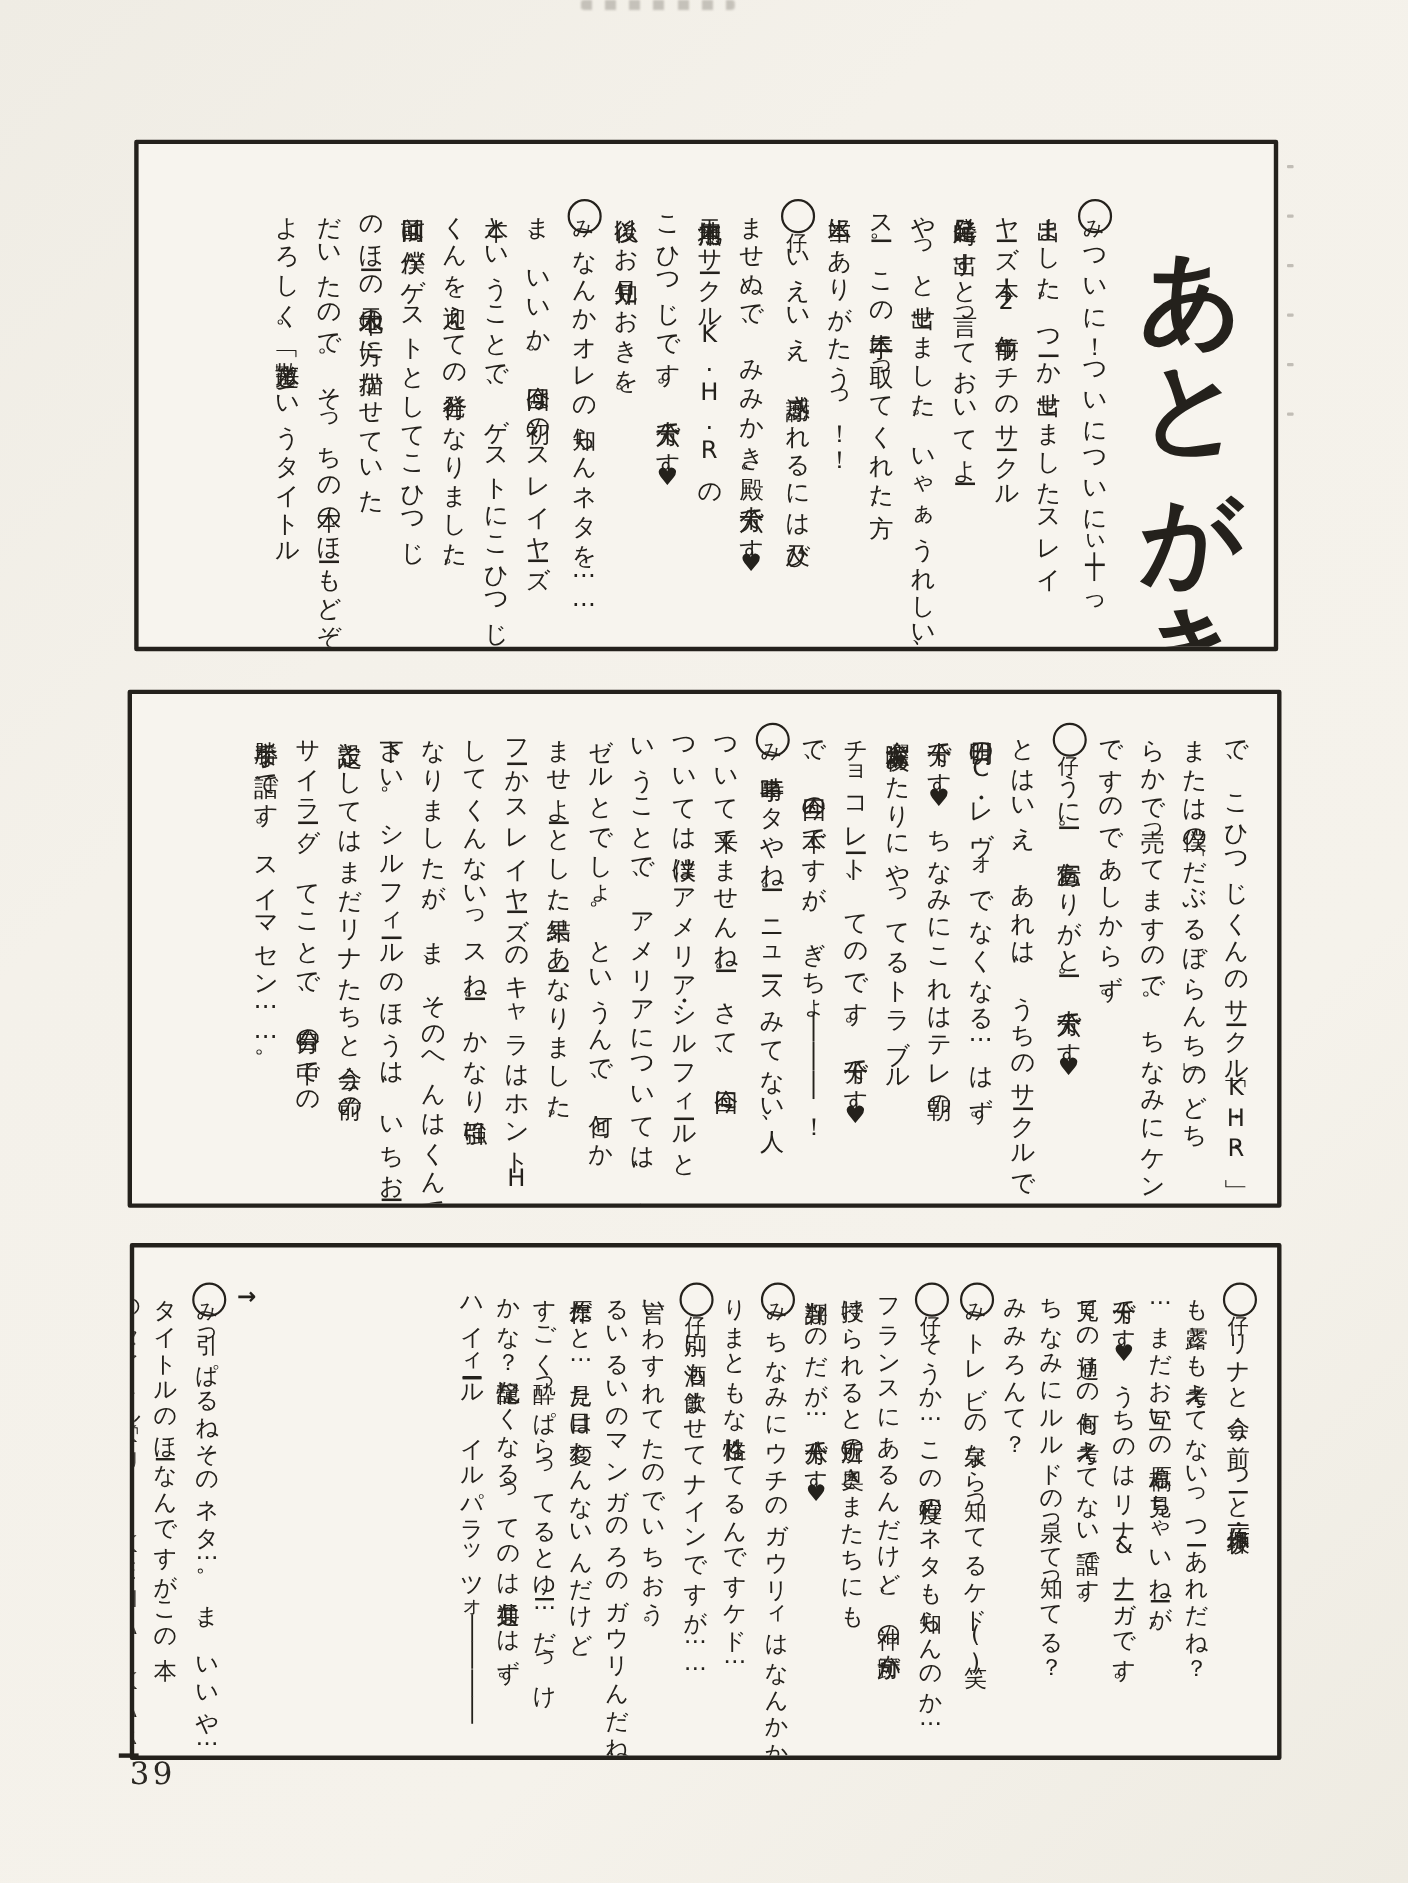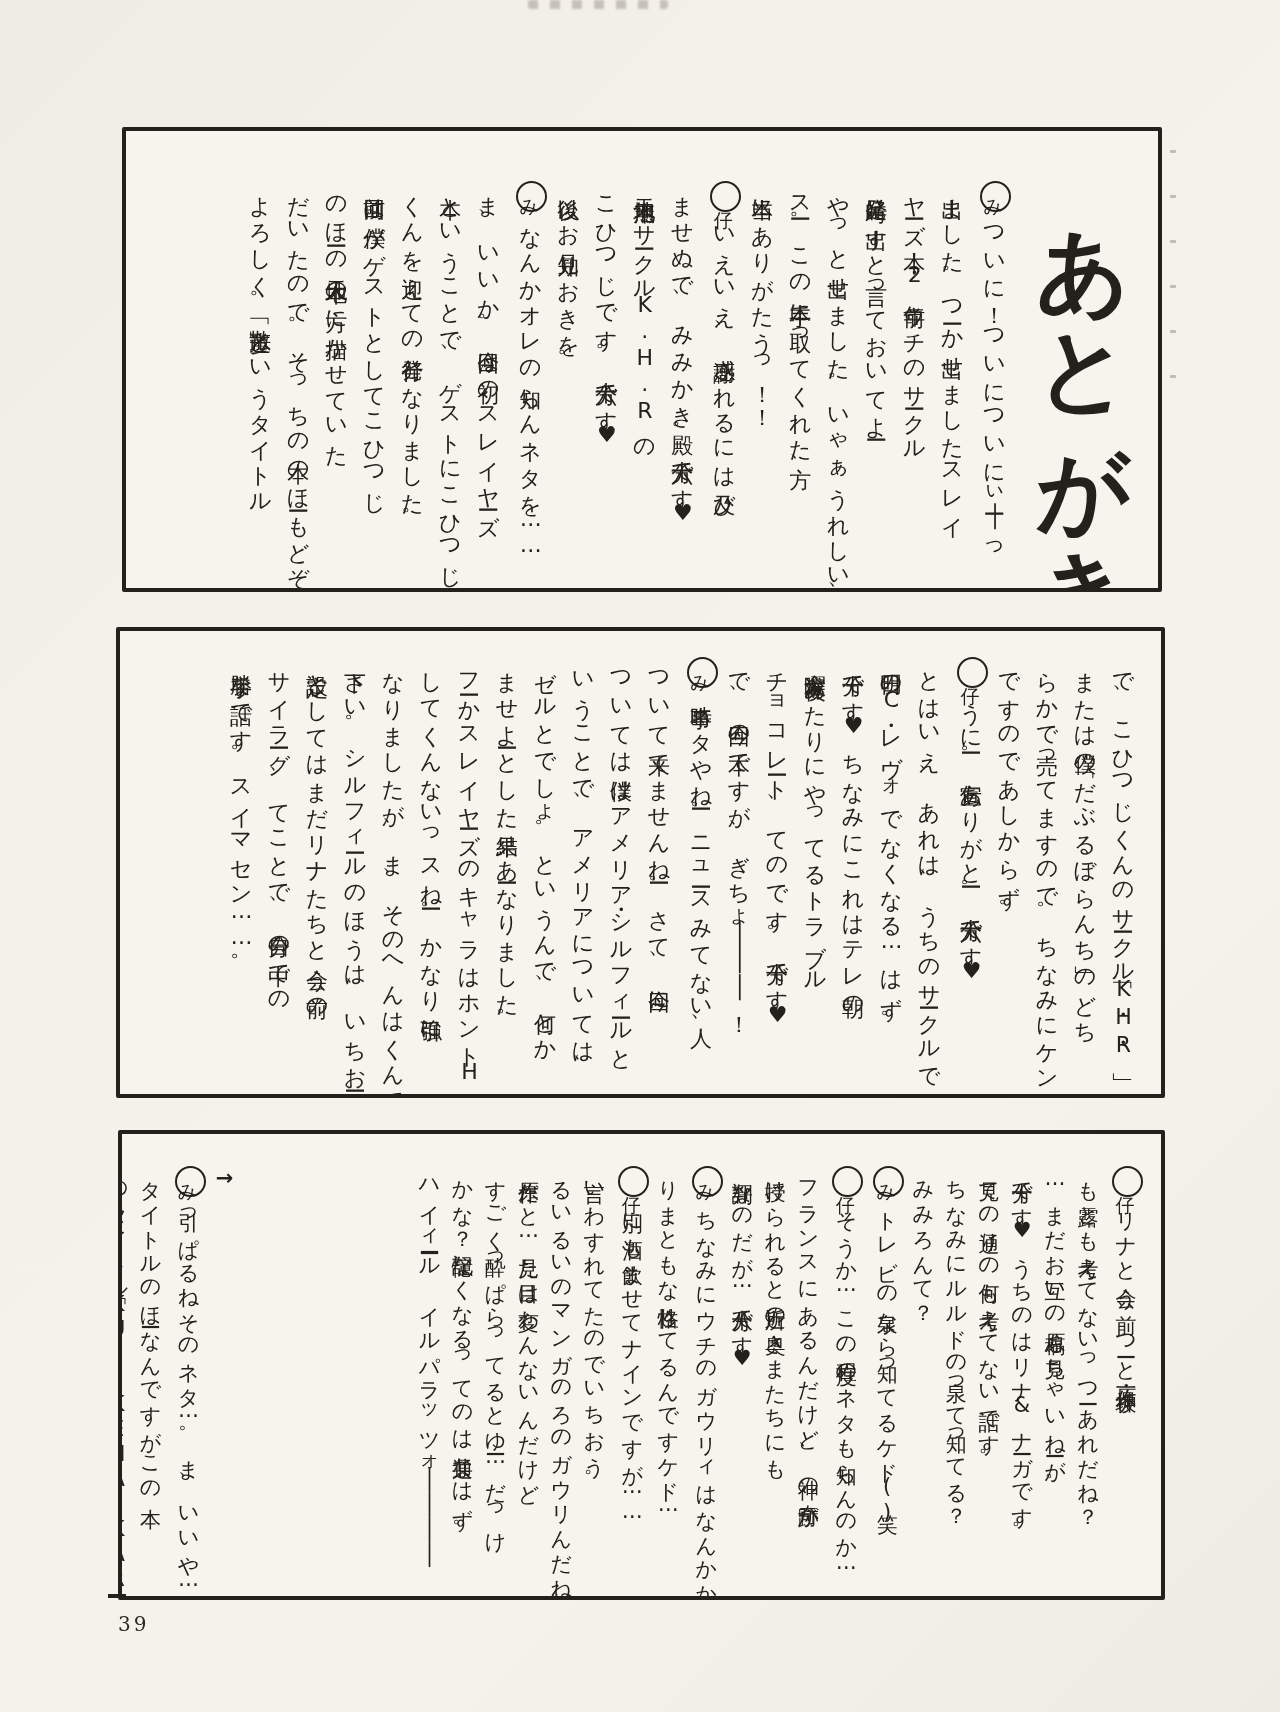--- a/index.html
+++ b/index.html
@@ -65,24 +65,23 @@
   }
   .arrow-col {
     padding-block-start: 172px;
     font-size: 26px;
     font-weight: bold;
   }
   .page-number {
     position: absolute;
     left: 118px; top: 1596px;
     font-family: "DejaVu Serif", serif;
-    font-size: 20px;
+    font-size: 28px;
     letter-spacing: 3px;
     color: #2b2823;
-    margin-top: 16px;
   }
   
   .smudge-top {
     position: absolute; left: 528px; top: 0px; width: 140px; height: 9px;
     background: repeating-linear-gradient(90deg, rgba(125,120,110,0.38) 0 10px, rgba(0,0,0,0) 10px 22px);
     filter: blur(1px);
     border-radius: 3px;
   }
   .edge-marks { position: absolute; left: 1170px; top: 150px; }
   .edge-marks i {

